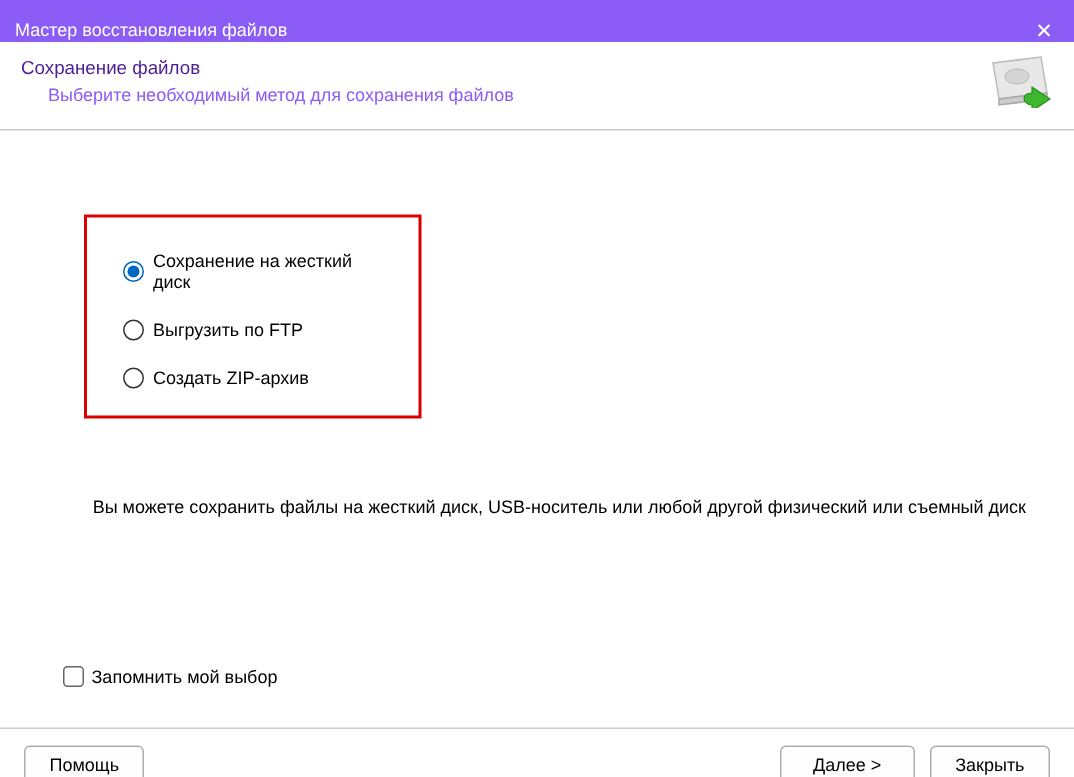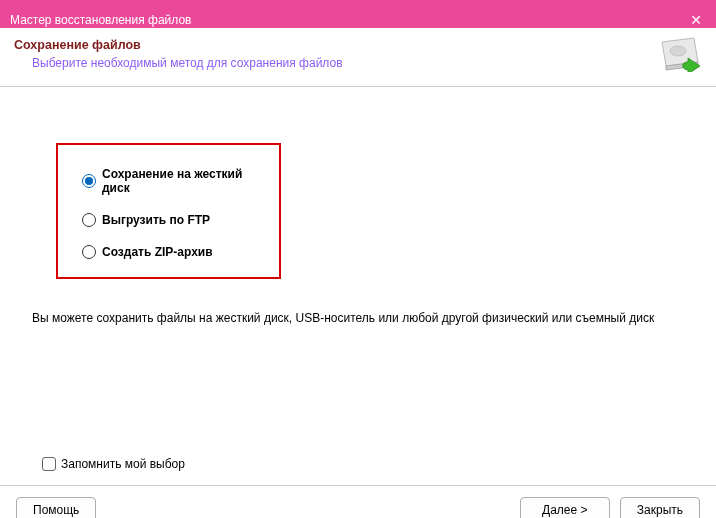--- a/index.html
+++ b/index.html
@@ -5,21 +5,21 @@
 * { margin: 0; padding: 0; box-sizing: border-box; }
 body {
   font-family: "Segoe UI", Tahoma, sans-serif;
   font-size: 12px;
   background: #fff;
   width: 716px;
   height: 518px;
   overflow: hidden;
 }
 .titlebar {
-  background: #ec4899;
+  background: #8b5cf6;
   color: #fff;
   height: 28px;
   display: flex;
   align-items: center;
   justify-content: space-between;
   padding: 12px 0 0 10px;
 }
 .titlebar-text { font-size: 12px; }
 .close-btn {
   width: 40px;
@@ -32,35 +32,34 @@
   color: #fff;
 }
 .header {
   padding: 10px 14px 14px 14px;
   border-bottom: 1px solid #ccc;
   display: flex;
   align-items: flex-start;
   justify-content: space-between;
 }
 .header-left { flex: 1; }
-.header-title { font-weight: bold; font-size: 12.5px; color: #7f1d1d; }
+.header-title { font-weight: normal; font-size: 12.5px; color: #4c1d95; }
 .header-sub { font-size: 12px; padding: 4px 0 0 18px; color: #8b5cf6; }
 .hdd-icon { width: 44px; height: 36px; margin-top: -2px; }
 .content {
   padding: 10px 32px 10px 32px;
   height: 398px;
   position: relative;
 }
 .radio-box {
   border: 2px solid #d90000;
   padding: 22px 24px 10px 24px;
   width: 225px;
   margin-top: 46px;
   margin-left: 24px;
-  font-weight: bold;
 }
 .radio-row {
   display: flex;
   align-items: center;
   margin-bottom: 18px;
   cursor: pointer;
 }
 .radio-row:last-child { margin-bottom: 8px; }
 .radio-outer {
   width: 14px; height: 14px;
@@ -73,27 +72,28 @@
   flex-shrink: 0;
 }
 .radio-outer.selected { border-color: #0067c0; }
 .radio-inner {
   width: 8px; height: 8px;
   background: #0067c0;
   border-radius: 50%;
 }
 .radio-label { font-size: 12px; color: #000; }
 .desc-text {
-  margin-top: 32px;
+  margin-top: 52px;
   font-size: 12px;
   color: #000;
+  text-align: right;
 }
 .remember-row {
   position: absolute;
-  bottom: 14px;
+  bottom: 27px;
   left: 42px;
   display: flex;
   align-items: center;
   cursor: pointer;
 }
 .checkbox {
   width: 14px; height: 14px;
   border: 1px solid #666;
   border-radius: 3px;
   margin-right: 5px;

